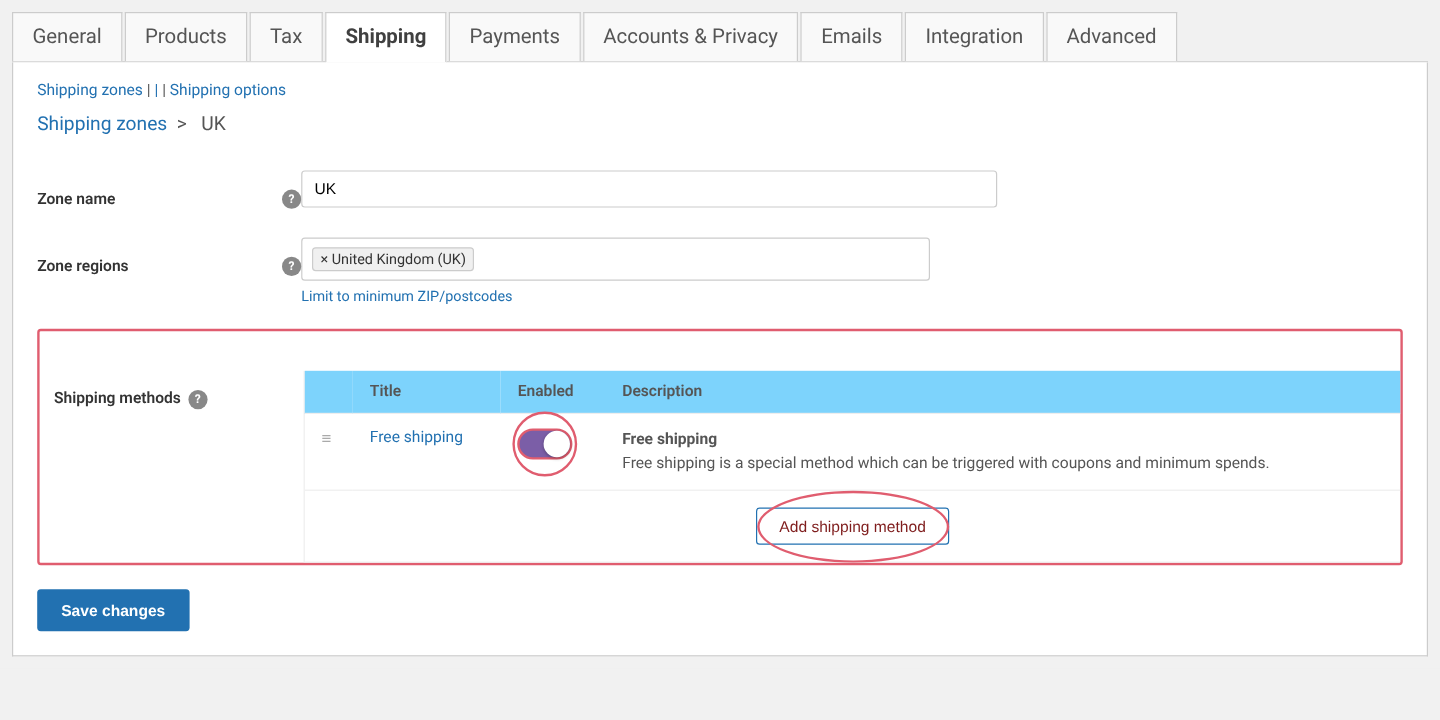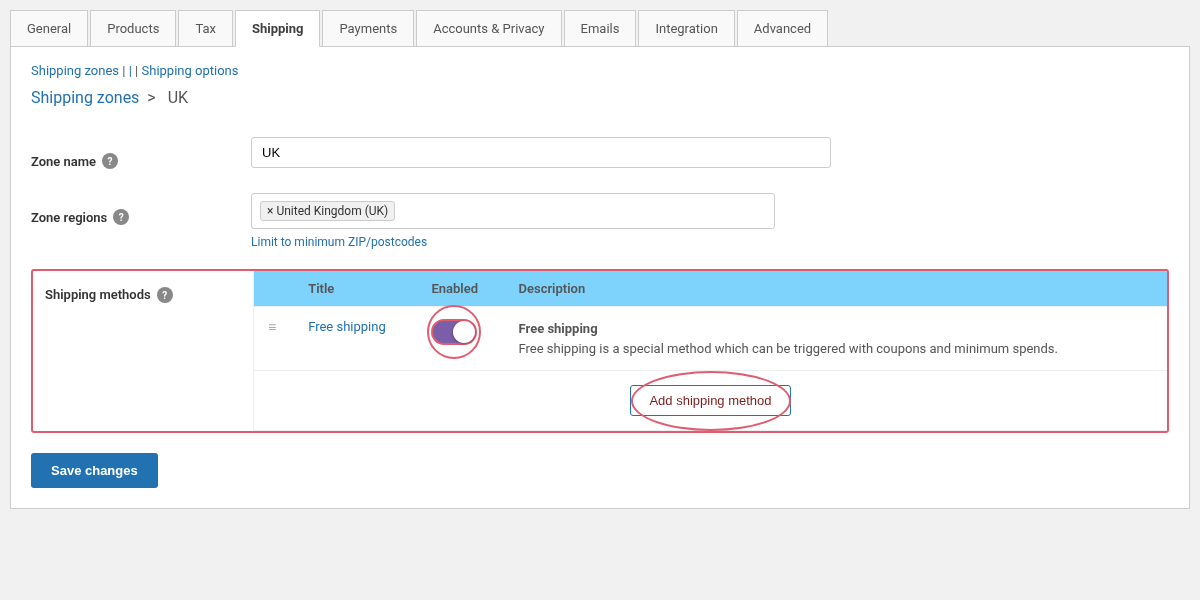--- a/index.html
+++ b/index.html
@@ -23,21 +23,21 @@
       margin-bottom: 0;
     }
     .tab {
       padding: 10px 16px;
       cursor: pointer;
       border: 1px solid #ccc;
       border-bottom: none;
       background: #f9f9f9;
       margin-right: 2px;
       color: #555;
-      font-size: 13px;
+      font-size: 17px;
       text-decoration: none;
     }
     .tab.active {
       background: #fff;
       color: #404040;
       font-weight: bold;
       border-bottom: 1px solid #fff;
       margin-bottom: -1px;
       position: relative;
       z-index: 1;
@@ -85,20 +85,21 @@
     }
     .form-table tr td {
       padding: 10px 0;
       vertical-align: top;
     }
     .label-cell {
       display: flex;
       align-items: center;
       gap: 6px;
       padding-top: 12px;
+      justify-content: space-between;
     }
     .help-icon {
       display: inline-flex;
       align-items: center;
       justify-content: center;
       width: 16px;
       height: 16px;
       border-radius: 50%;
       background: #888;
       color: #fff;
@@ -150,20 +151,21 @@
     }
     
     .shipping-methods-section {
       border: 2px solid #e05d6f;
       border-radius: 3px;
       margin-bottom: 20px;
       overflow: hidden;
     }
     .shipping-methods-outer {
       display: flex;
+      margin-top: 33px;
     }
     .shipping-label-col {
       width: 220px;
       padding: 16px 0 16px 0;
       font-weight: 600;
       flex-shrink: 0;
       display: flex;
       align-items: flex-start;
       gap: 6px;
     }

